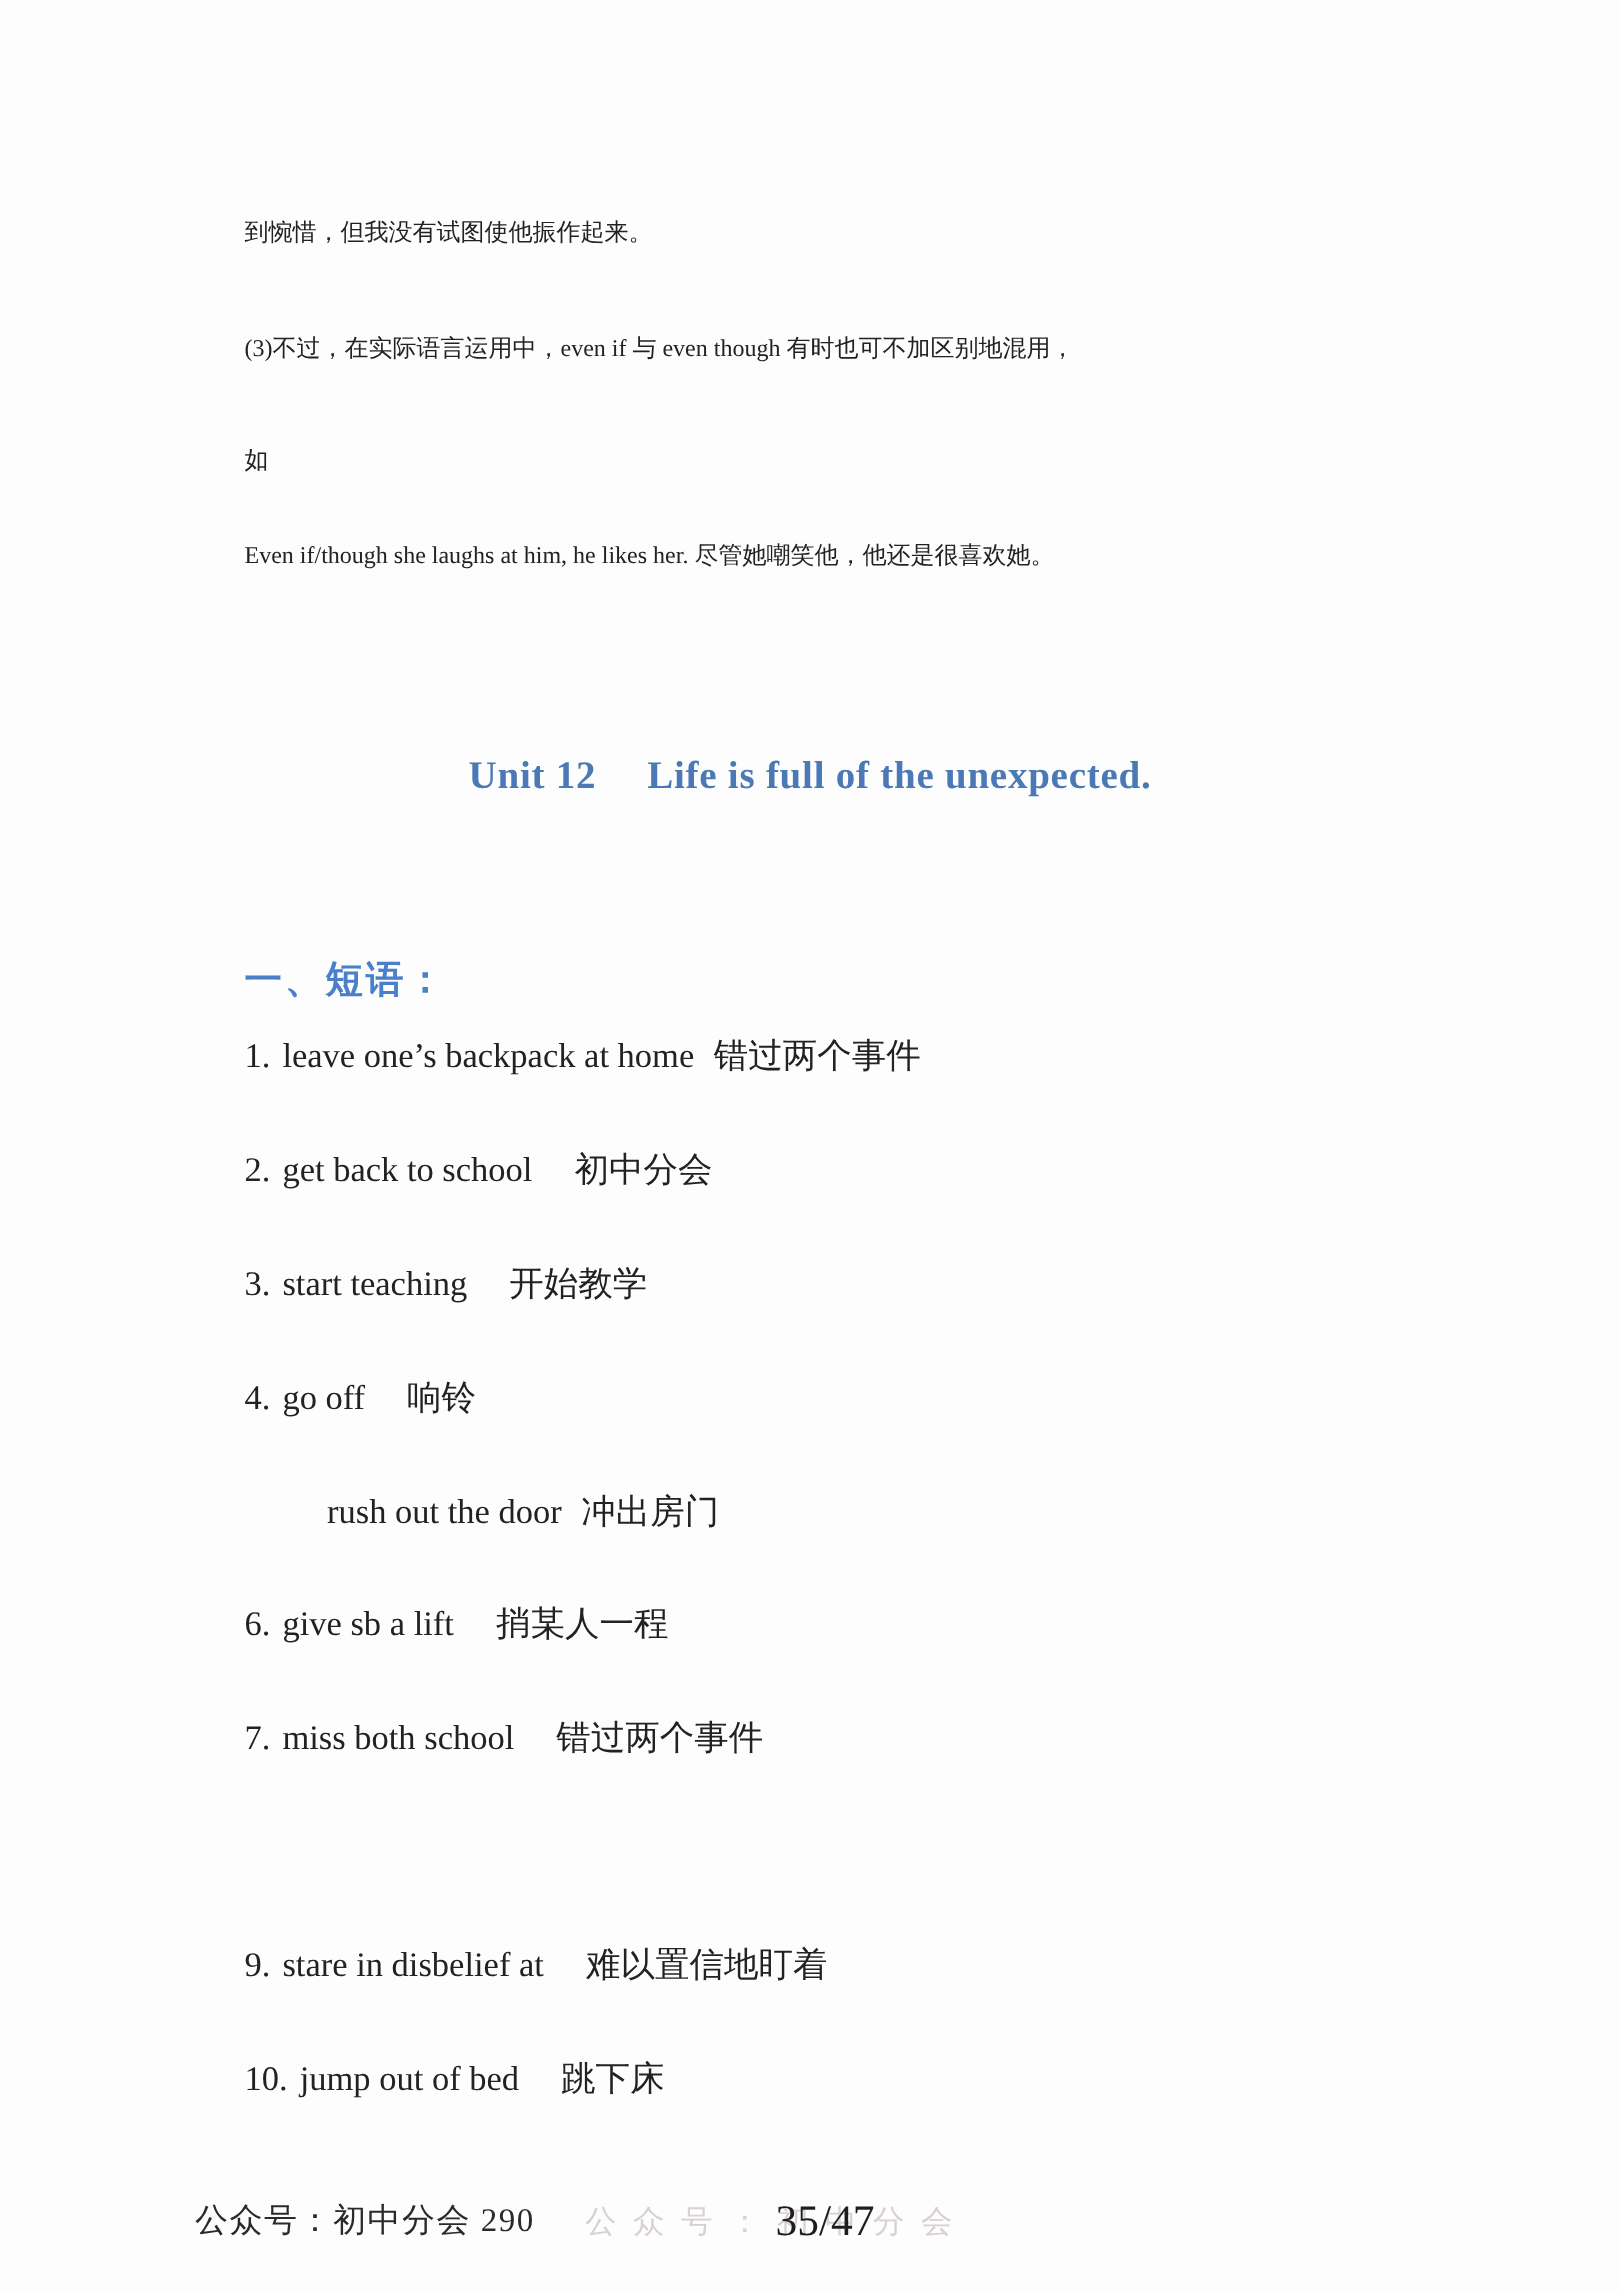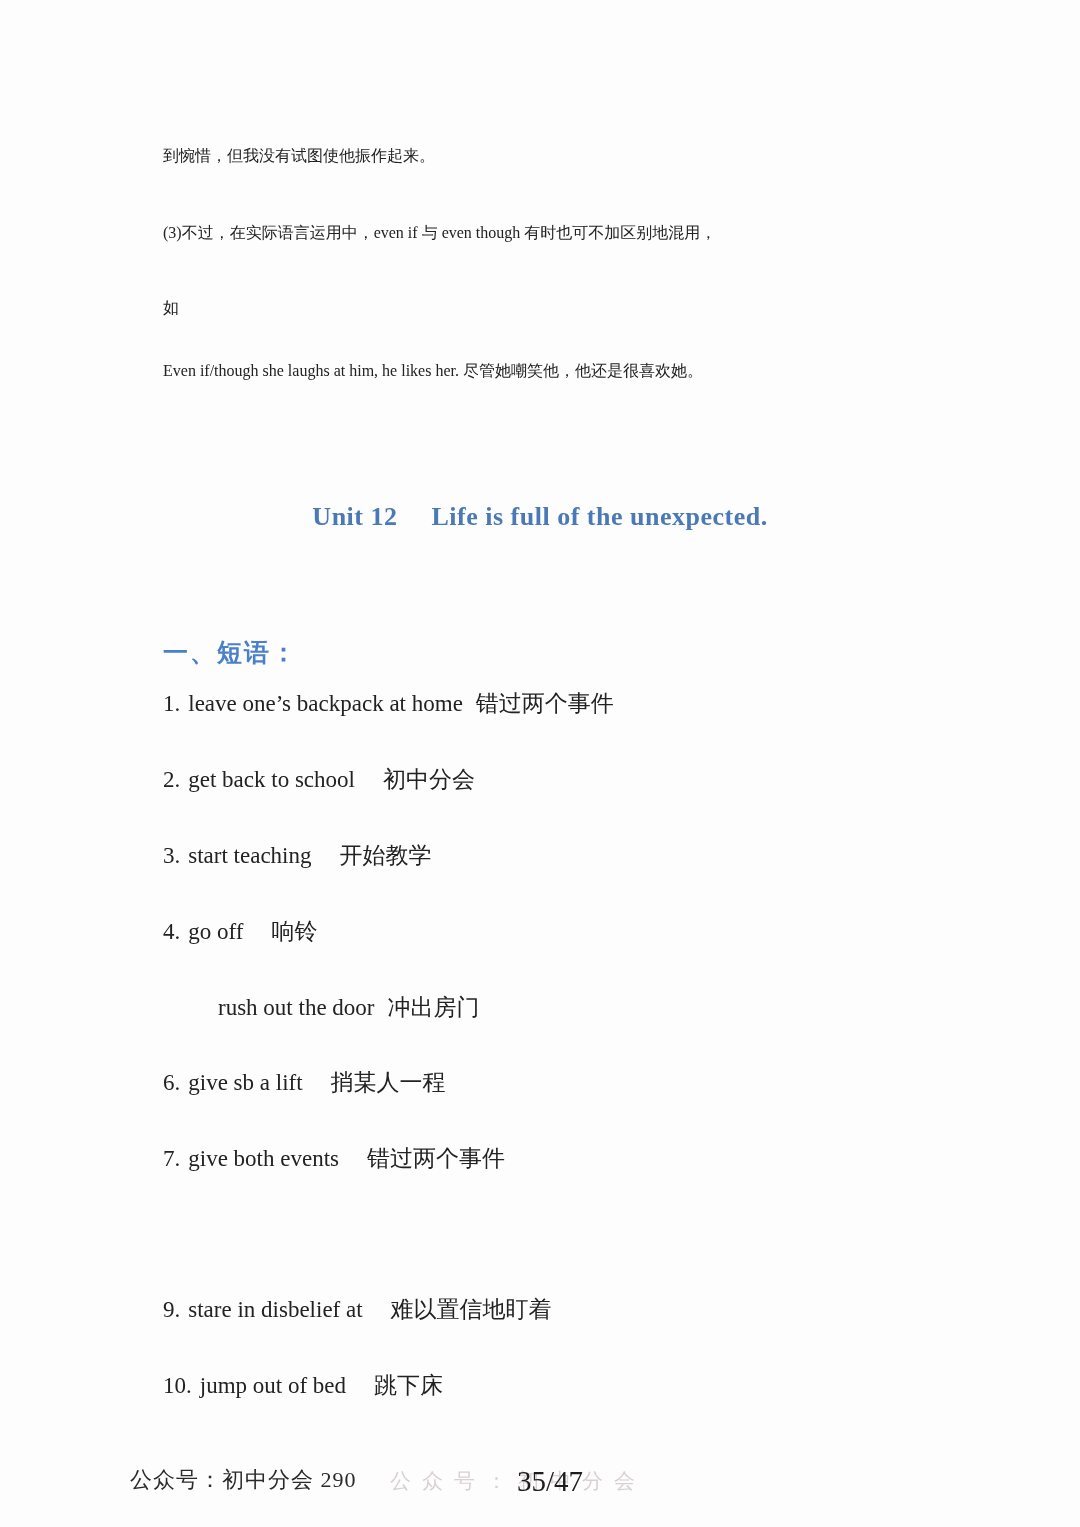--- a/index.html
+++ b/index.html
@@ -130,21 +130,21 @@
 
   <div class="phrase-row indented narrow-gap" style="top:992px">
     <span class="phrase-en">rush out the door</span><span class="phrase-zh">冲出房门</span>
   </div>
 
   <div class="phrase-row" style="top:1067px">
     <span class="phrase-num">6.</span><span class="phrase-en">give sb a lift</span><span class="phrase-zh">捎某人一程</span>
   </div>
 
   <div class="phrase-row" style="top:1143px">
-    <span class="phrase-num">7.</span><span class="phrase-en">give both events</span><span class="phrase-zh">错过两个事件</span>
+    <span class="phrase-num">7.</span><span class="phrase-en">miss both school</span><span class="phrase-zh">错过两个事件</span>
   </div>
 
 
   <div class="phrase-row" style="top:1294px">
     <span class="phrase-num">9.</span><span class="phrase-en">stare in disbelief at</span><span class="phrase-zh">难以置信地盯着</span>
   </div>
 
   <div class="phrase-row" style="top:1370px">
     <span class="phrase-num">10.</span><span class="phrase-en">jump out of bed</span><span class="phrase-zh">跳下床</span>
   </div>

